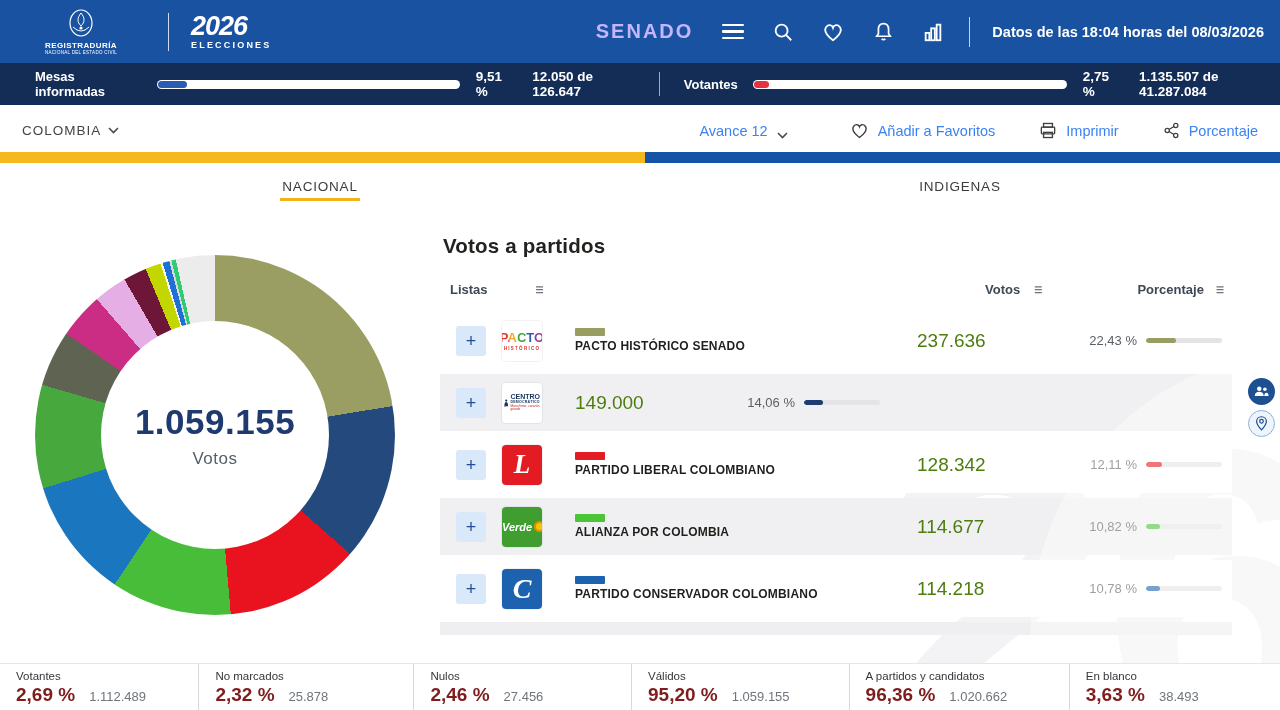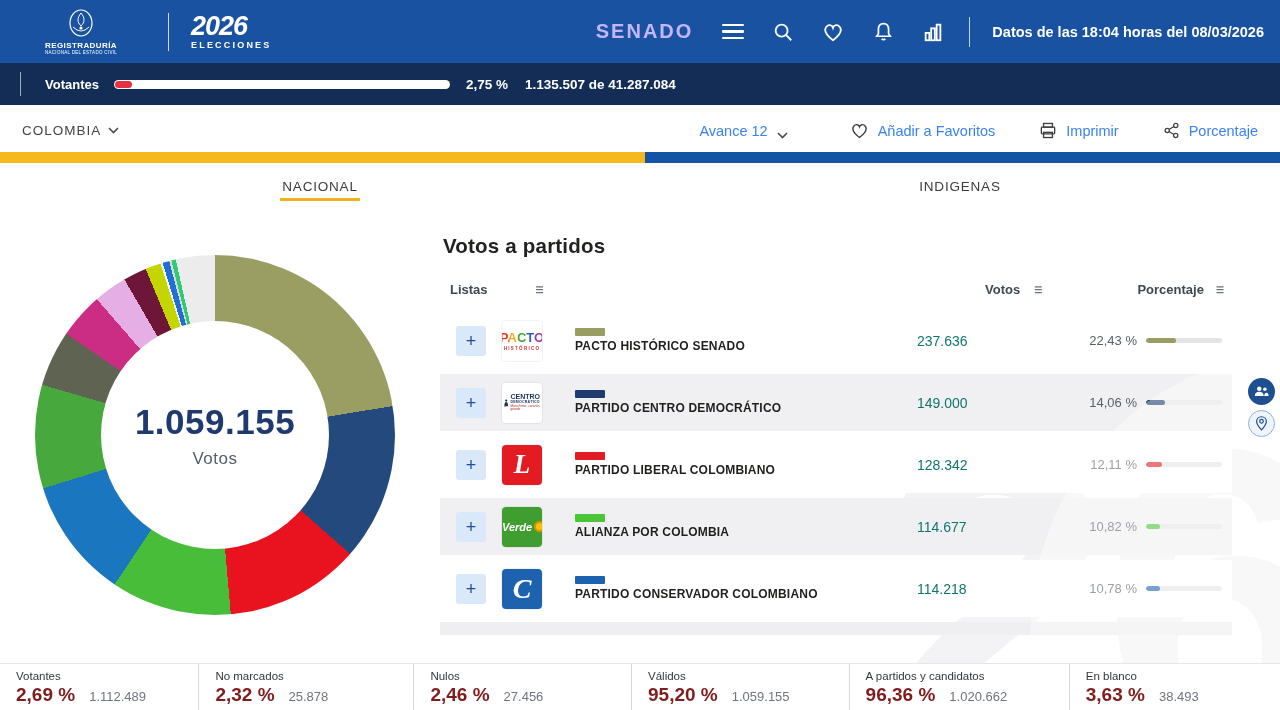--- a/index.html
+++ b/index.html
@@ -86,21 +86,21 @@
   .prow-partial { height:13px; background:#efeff1; }
   .col-plus { width:62px; display:flex; justify-content:center; }
   .plusbtn { width:30px; height:30px; background:#d9e9fa; color:#1f4f9a; border:none; border-radius:3px;
     font-size:18px; line-height:28px; cursor:pointer; font-family:inherit; }
   .col-logo { width:73px; display:flex; align-items:center; }
   .logo-box { width:40px; height:40px; border-radius:4px; background:#fff; overflow:hidden; position:relative;
     box-shadow:0 0 0 1px rgba(0,0,0,.05); }
   .col-name { flex:1; display:flex; flex-direction:column; justify-content:center; gap:3px; }
   .swatch { width:30px; height:8px; border-radius:1px; }
   .pname { font-size:12px; font-weight:700; color:#1f1f1d; letter-spacing:.2px; }
-  .col-votes { width:115px; font-size:14px; color:#0f766e; }
+  .col-votes { width:115px; font-size:19px; color:#4d7c0f; }
   .col-pct { width:200px; display:flex; align-items:center; justify-content:flex-end; gap:9px; padding-right:10px; }
   .pct-txt { font-size:13px; color:#5a5f66; }
   .minibar { width:76px; height:5px; background:#e4e4e7; border-radius:3px; overflow:hidden; position:relative; }
   .minibar-fill { position:absolute; left:0; top:0; bottom:0; border-radius:3px; }
   
   .pacto-inner { display:flex; flex-direction:column; align-items:center; justify-content:center; height:100%; }
   .pacto-word { font-size:13px; font-weight:900; letter-spacing:0; }
   .pacto-sub { font-size:4.5px; font-weight:bold; color:#d6352f; letter-spacing:1.3px; margin-top:1px; }
   .cd-inner { display:flex; align-items:center; justify-content:center; gap:2px; height:100%; padding:2px; }
   .cd-text { line-height:1.1; }
@@ -190,20 +190,28 @@
           <rect x="10" y="8" width="4" height="13"></rect>
           <rect x="16" y="4" width="4" height="17"></rect>
       </svg>
     </div>
   </div>
   <div class="hdr-divider2"></div>
   <div class="hdr-date">Datos de las 18:04 horas del 08/03/2026</div>
 </div>
 
 <div class="subheader">
+  <div class="pstat" style="margin-left:35px;">
+    <span class="plabel">Mesas informadas</span>
+    <span class="ptrack" style="width:322px; margin-left:15px;">
+      <span class="pfill" style="width: 9.51%; background: rgb(43, 92, 181);"></span>
+    </span>
+    <span class="ppct" style="margin-left:16px;">9,51 %</span>
+    <span class="pdetail" style="margin-left:17px;">12.050 de 126.647</span>
+  </div>
   <div class="sub-divider"></div>
   <div class="pstat">
     <span class="plabel">Votantes</span>
     <span class="ptrack" style="width:336px; margin-left:15px;">
       <span class="pfill" style="width: 5%; background: rgb(229, 49, 64);"></span>
     </span>
     <span class="ppct" style="margin-left:16px;">2,75 %</span>
     <span class="pdetail" style="margin-left:17px;">1.135.507 de 41.287.084</span>
   </div>
 </div>
@@ -331,24 +339,20 @@
                 <rect x="1" y="19" width="3.4" height="1" fill="#c02a2a"></rect>
               </svg>
               <div class="cd-text">
                 <div class="cd-t1">CENTRO</div>
                 <div class="cd-t2">DEMOCRÁTICO</div>
                 <div class="cd-t3">Mano firme, corazón grande</div>
               </div>
             </div>
           </div>
         </div>
-        <div class="col-name">
-          <span class="swatch" style="background: rgb(31, 60, 112);"></span>
-          <span class="pname">PARTIDO CENTRO DEMOCRÁTICO</span>
-        </div>
         <div class="col-votes">149.000</div>
         <div class="col-pct">
           <span class="pct-txt">14,06 %</span>
           <span class="minibar">
               <span class="minibar-fill" style="background: rgb(31, 60, 112); width: 24.605%;"></span>
             </span>
         </div>
       </div>
 
       <div class="prow">

